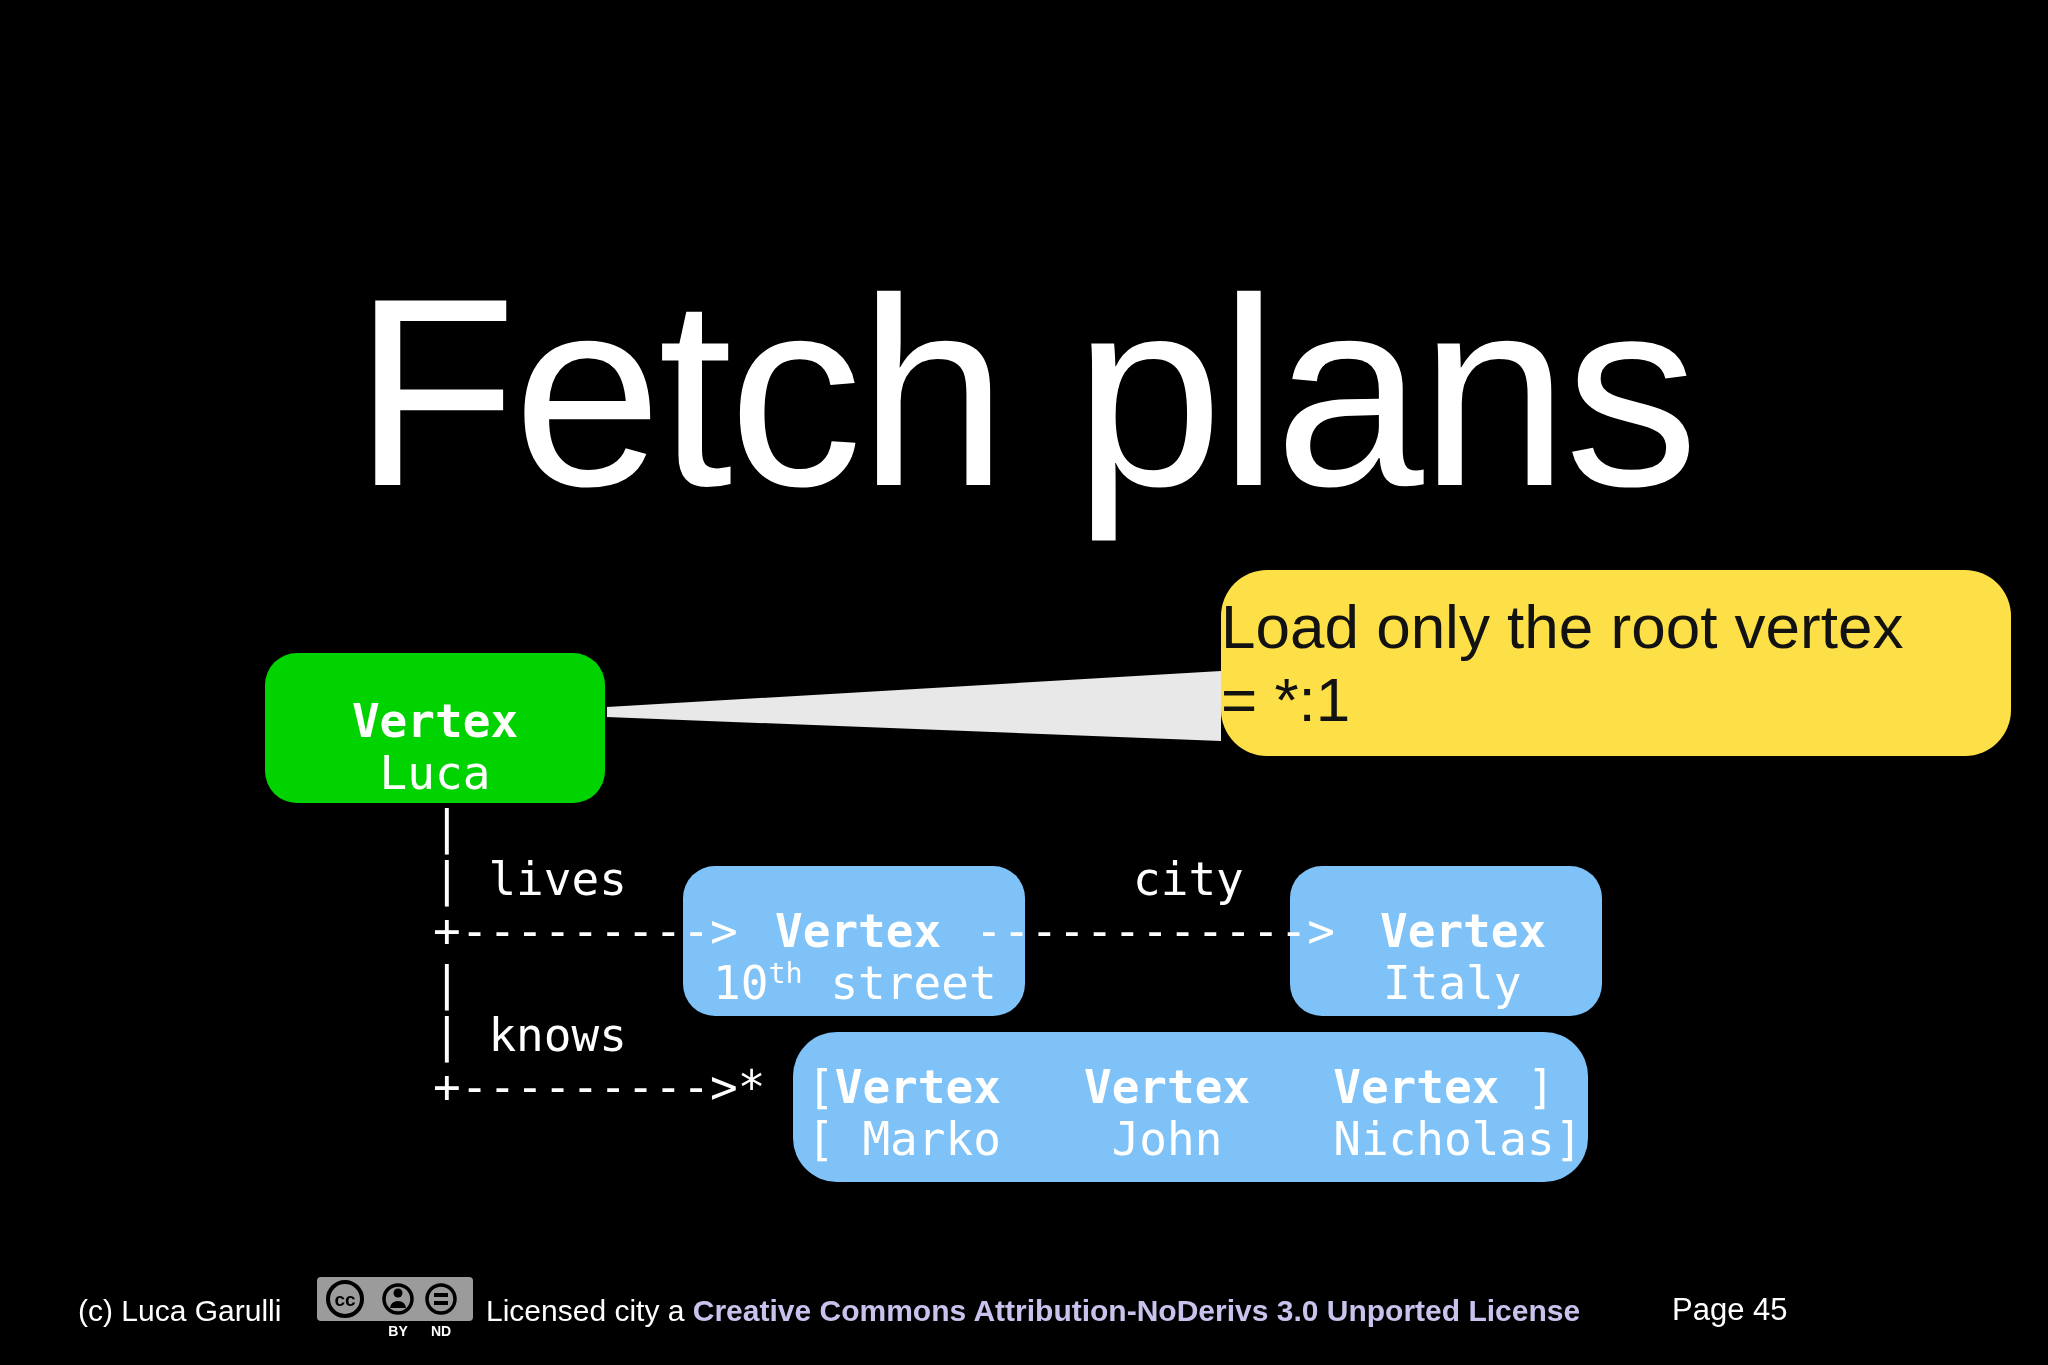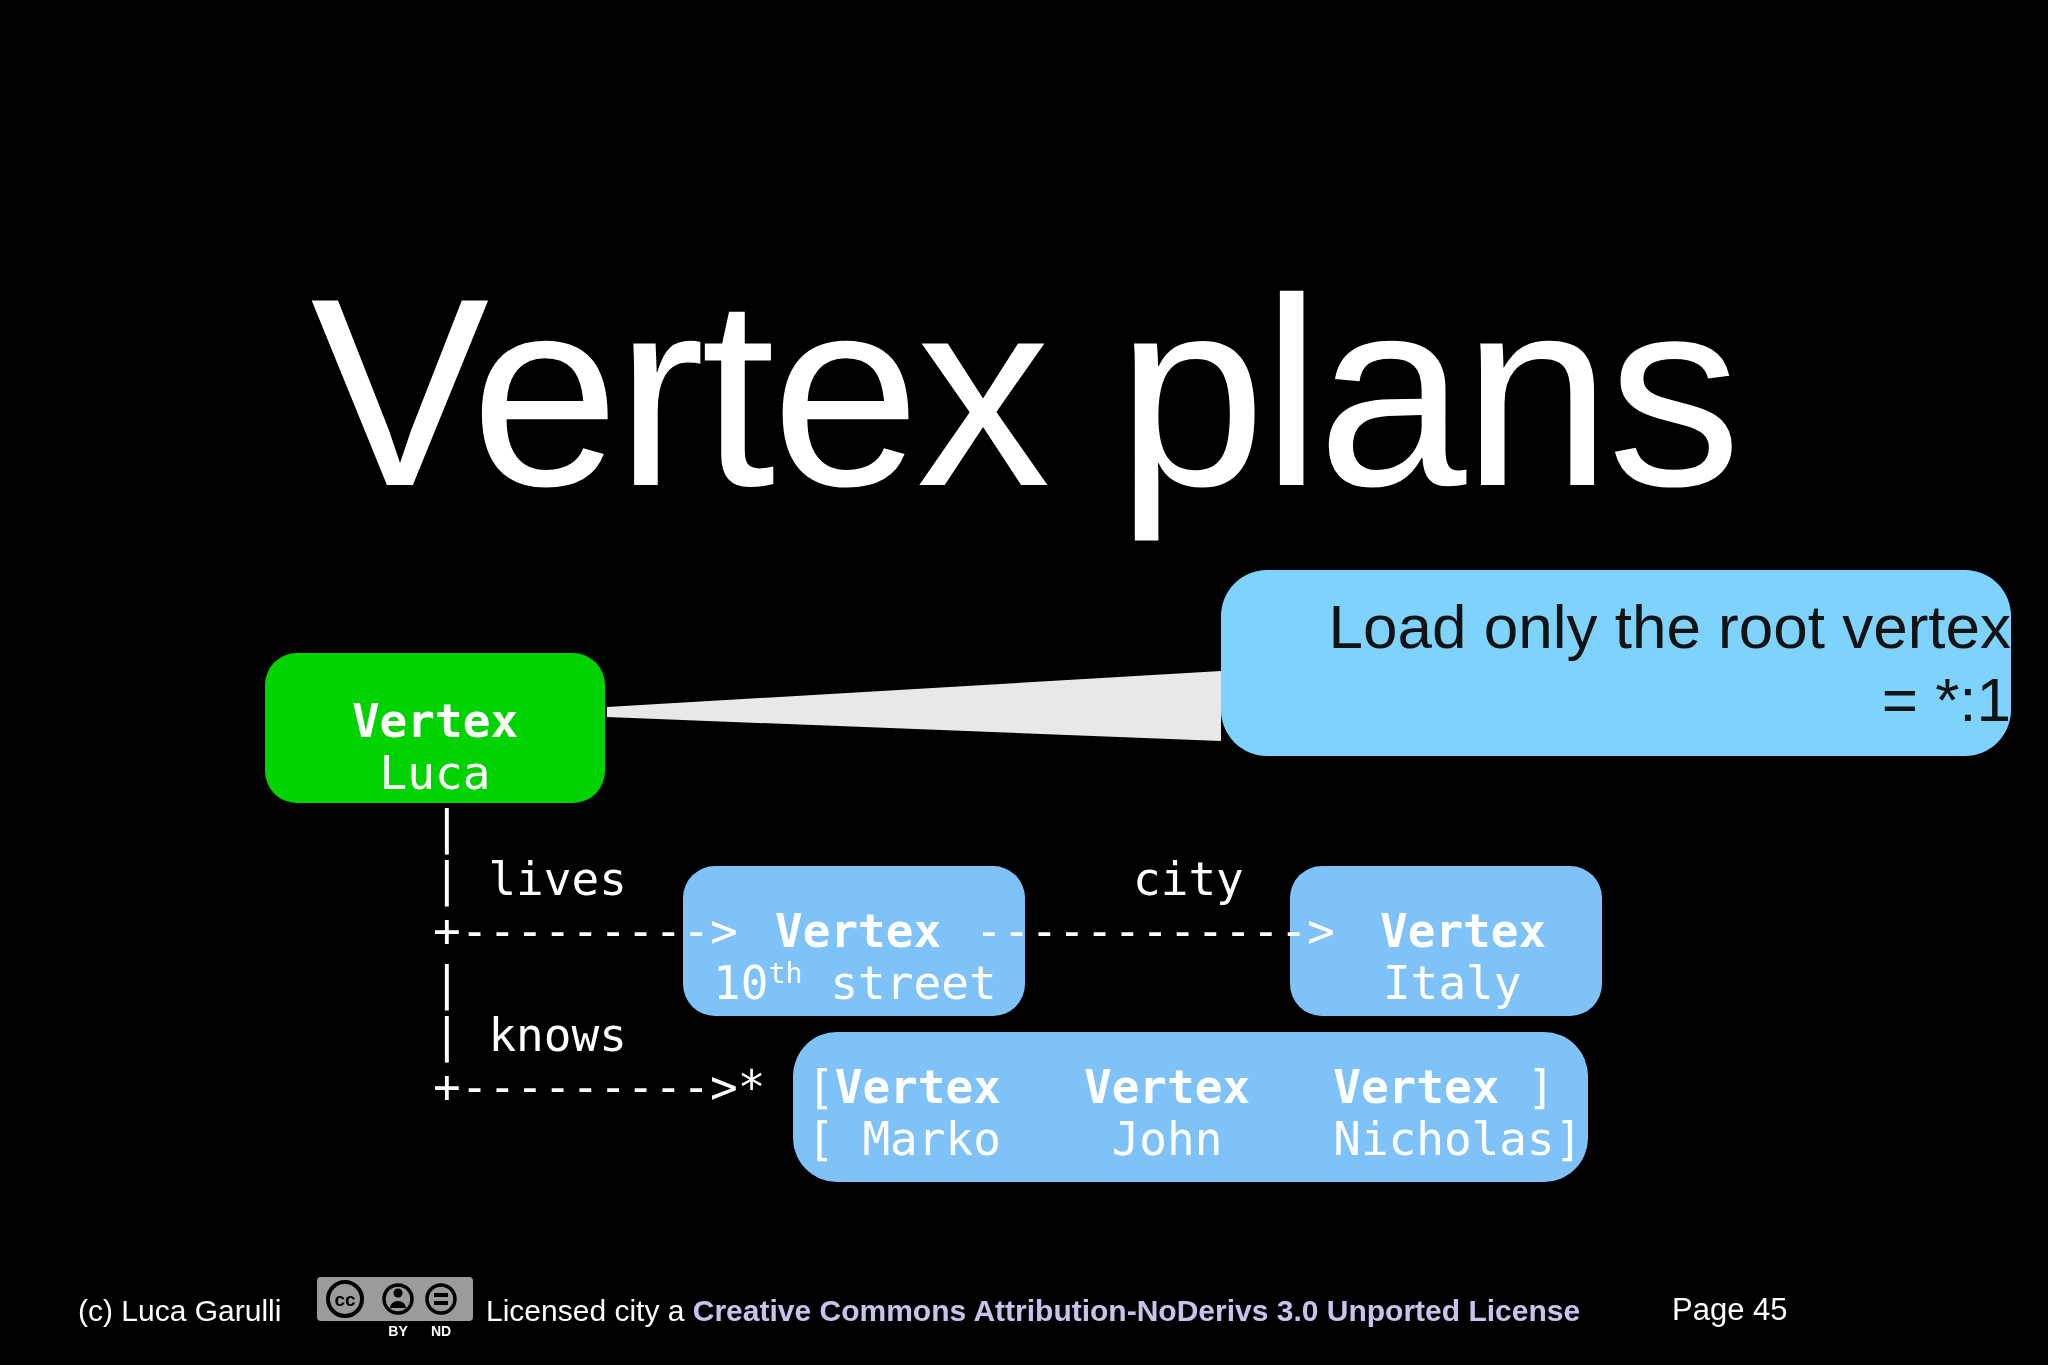--- a/index.html
+++ b/index.html
@@ -2,22 +2,22 @@
 <html><head>
 <meta charset="utf-8">
 <style>
   html,body{margin:0;padding:0;background:#000;}
   .slide{position:relative;width:2048px;height:1365px;background:#000;overflow:hidden;
          font-family:"Liberation Sans",sans-serif;}
   .title{position:absolute;left:0;top:258px;width:2048px;text-align:center;
          color:#fff;font-size:268px;line-height:1;letter-spacing:-4px;white-space:pre;}
   
   .bubble{position:absolute;left:1221px;top:570px;width:790px;height:186px;
-          background:#7dd3fc;border-radius:46px;display:flex;flex-direction:column;
-          justify-content:center;text-align:right;color:#121212;font-size:62px;line-height:73px;}
+          background:#fde047;border-radius:46px;display:flex;flex-direction:column;
+          justify-content:center;text-align:left;color:#121212;font-size:62px;line-height:73px;}
   .tail{position:absolute;left:605px;top:663px;}
   
   .vbox{position:absolute;border-radius:32px;}
   .green{left:265px;top:653px;width:340px;height:150px;background:#00d300;padding-top:42px;box-sizing:border-box;}
   .blue{background:#7ec2f7;}
   .mono-c{text-align:center;font-family:"DejaVu Sans Mono",monospace;font-size:46px;line-height:52px;color:#fff;white-space:pre;}
   
   .mono{position:absolute;font-family:"DejaVu Sans Mono",monospace;font-size:46px;line-height:52px;
         color:#fff;white-space:pre;}
   .b{font-weight:bold;}
@@ -26,21 +26,21 @@
   .foot{position:absolute;color:#fff;font-size:30px;line-height:36px;white-space:pre;text-align:right;}
   .foot a{color:#c8c3ec;text-decoration:none;font-weight:bold;}
   .page{font-weight:normal;font-size:31px;}
   .ccbadge{position:absolute;left:317px;top:1277px;}
 </style>
 </head>
 <body>
 
 <div class="slide">
 
-  <div class="title">Vertex plans</div>
+  <div class="title">Fetch plans</div>
 
   <svg class="tail" width="620" height="82" viewBox="0 0 620 82">
     <polygon points="2,44 616,8 616,78 2,54" fill="#e8e8e8"></polygon>
   </svg>
   <div class="bubble">
     <div>Load only the root vertex</div>
     <div>= *:1</div>
   </div>
 
   <div class="vbox green">

